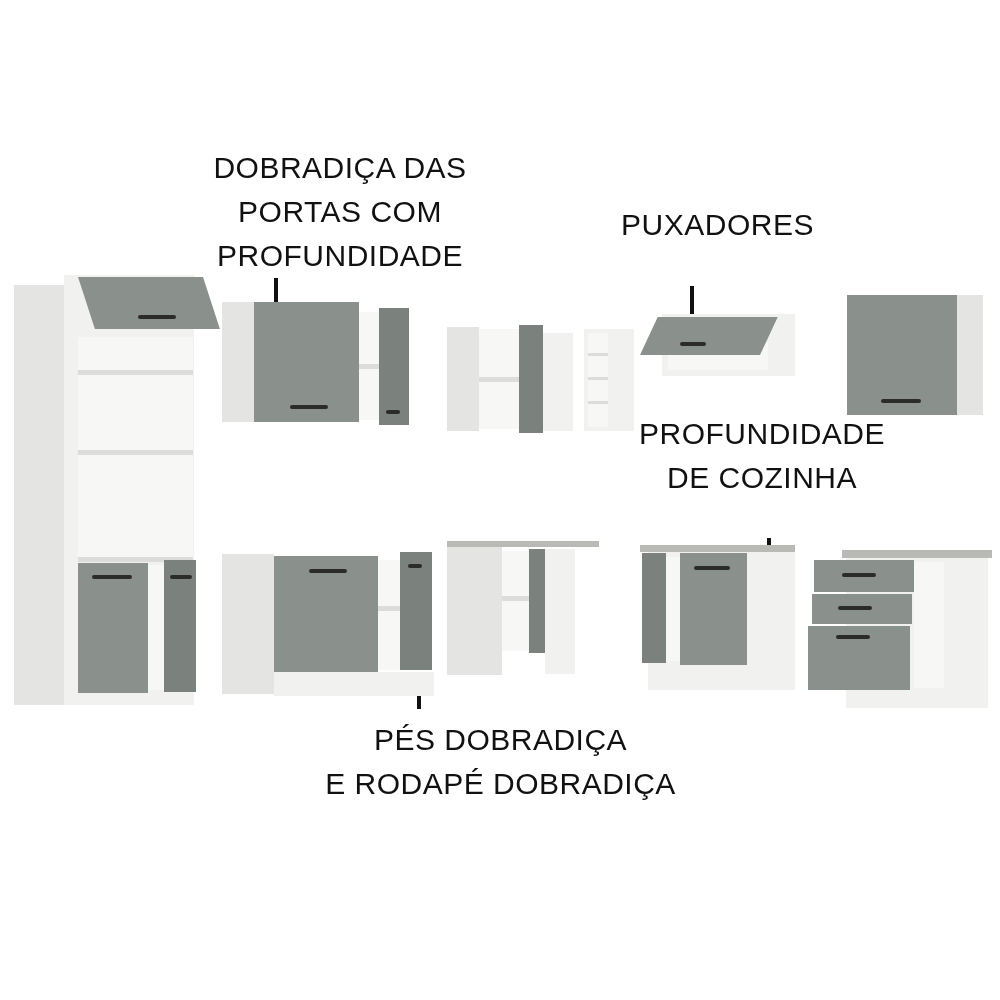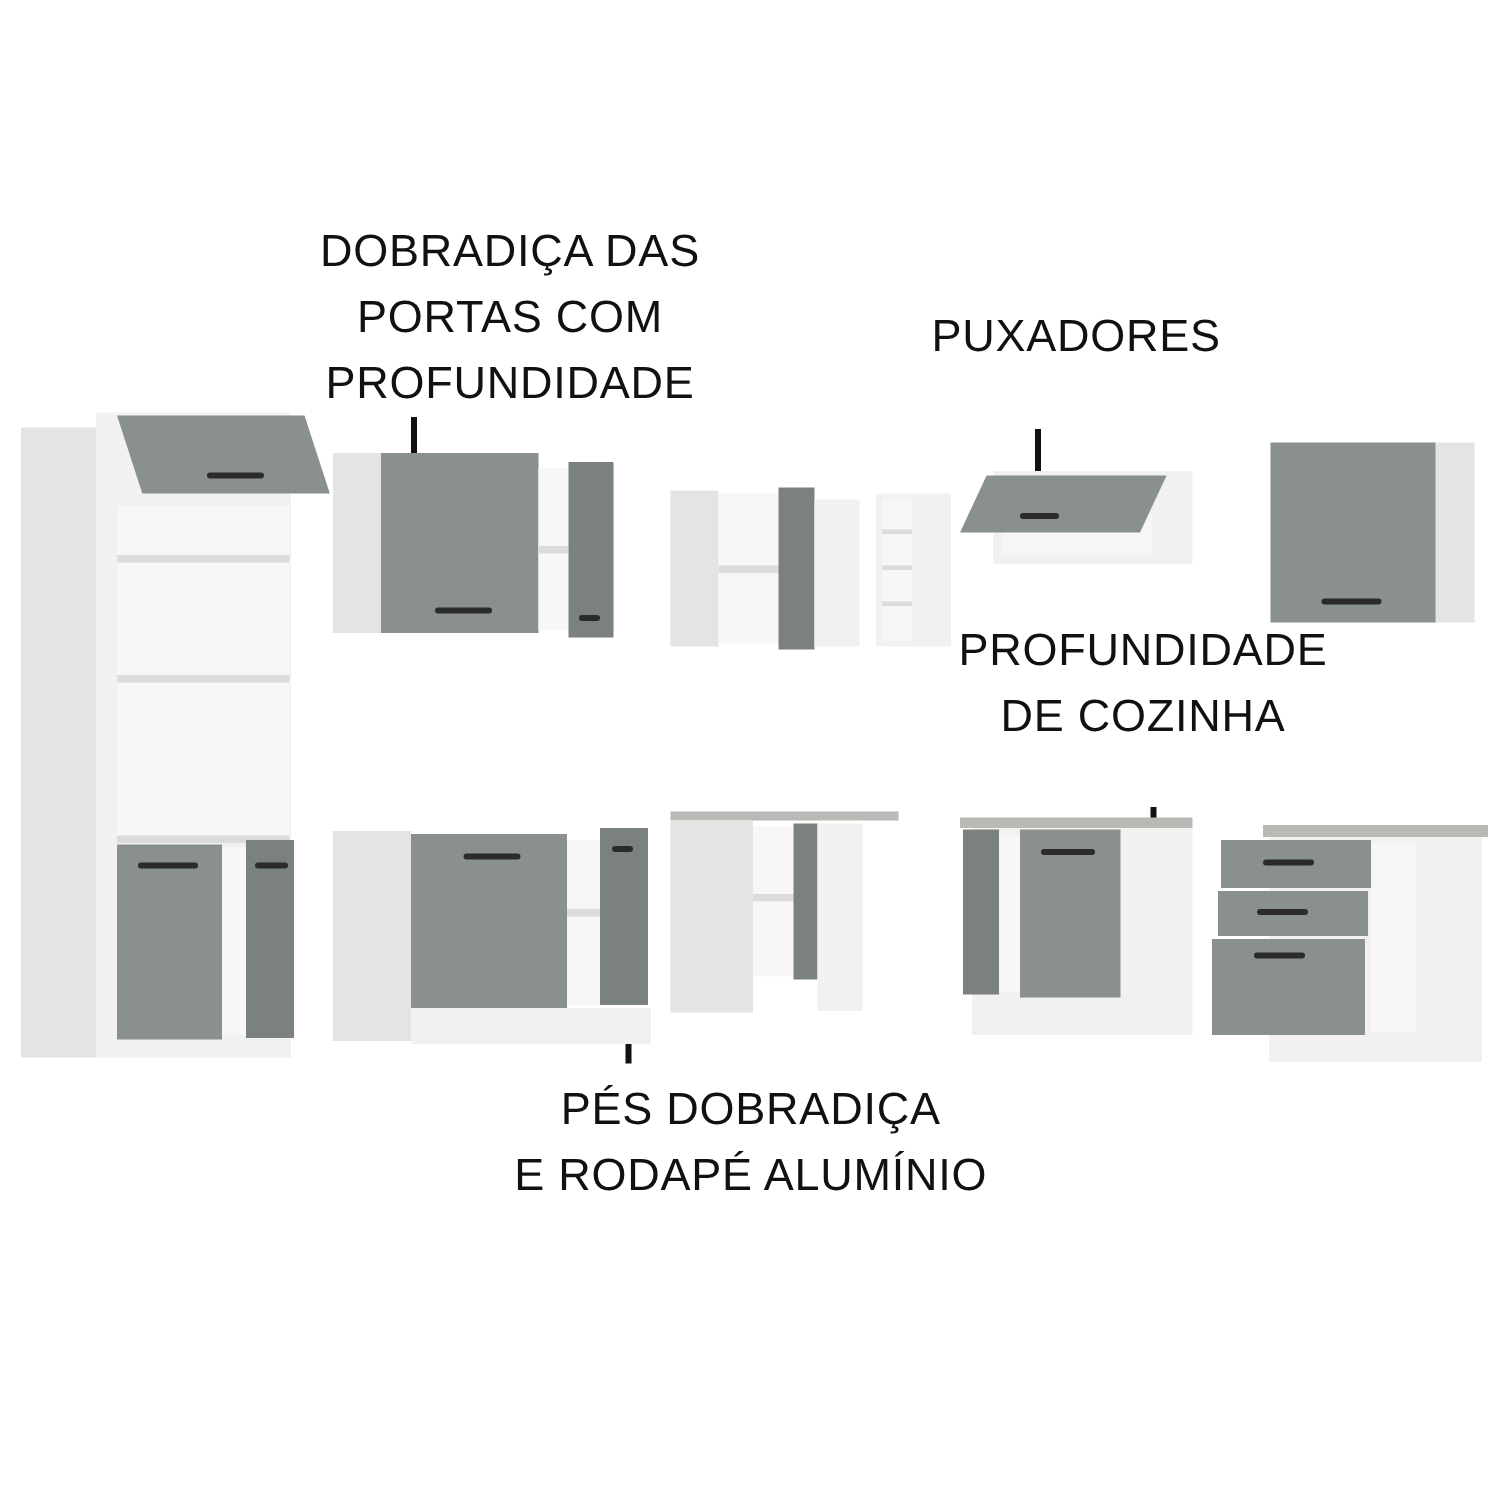--- a/index.html
+++ b/index.html
@@ -32,21 +32,21 @@
 <div class="pointer" style="left:690px;top:286px;height:55px;"></div>
 
 <div class="label" style="left:612px;top:412px;width:300px;">
   <div>PROFUNDIDADE</div>
   <div>DE COZINHA</div>
 </div>
 <div class="pointer" style="left:767px;top:538px;height:28px;"></div>
 
 <div class="label" style="left:318px;top:718px;width:365px;">
   <div>PÉS DOBRADIÇA</div>
-  <div>E RODAPÉ ALUMÍNIO</div>
+  <div>E RODAPÉ DOBRADIÇA</div>
 </div>
 <div class="pointer" style="left:417px;top:677px;height:32px;"></div>
 
 <div class="abs" style="left:14px;top:275px;width:170px;height:435px;">
   <div class="abs side" style="left:0;top:10px;width:50px;height:420px;"></div>
   <div class="abs white" style="left:50px;top:0;width:130px;height:430px;"></div>
   <div class="abs inner" style="left:64px;top:62px;width:115px;height:222px;"></div>
   <div class="abs shelf" style="left:64px;top:95px;width:115px;"></div>
   <div class="abs shelf" style="left:64px;top:175px;width:115px;"></div>
   <div class="abs shelf" style="left:64px;top:282px;width:115px;"></div>

